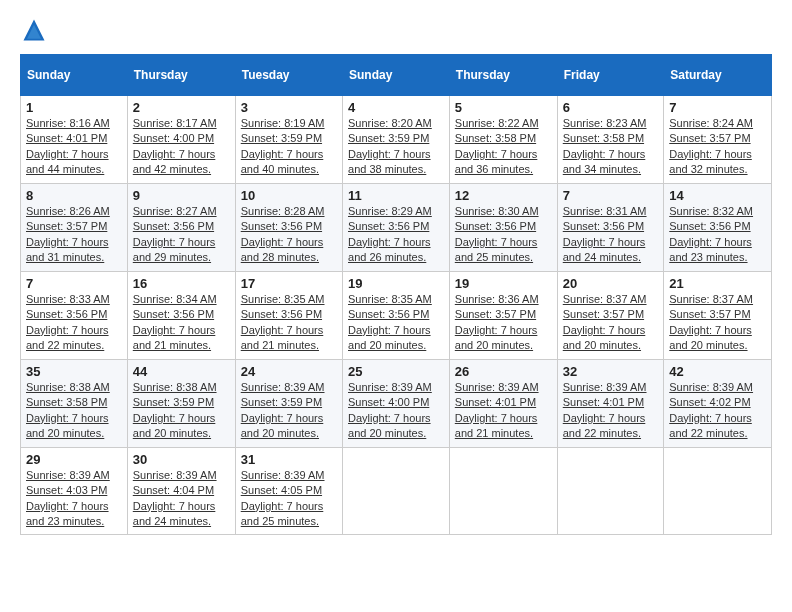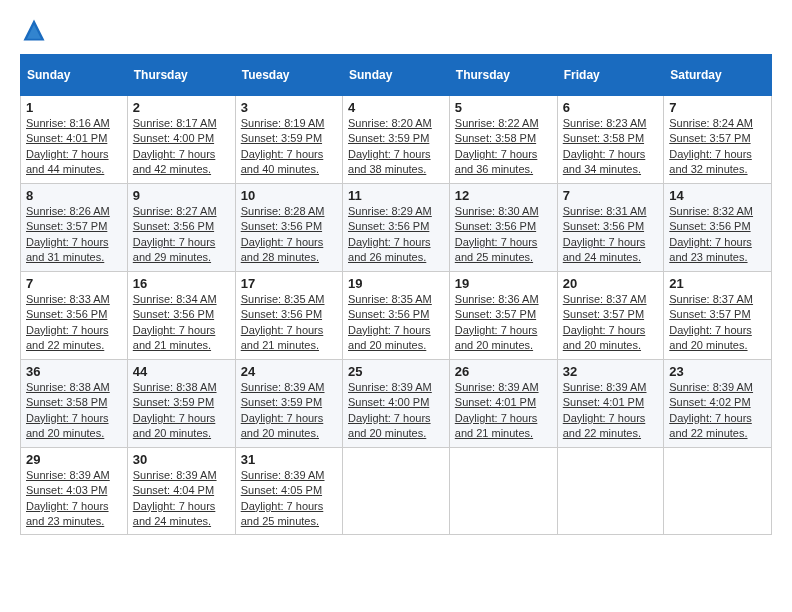--- a/index.html
+++ b/index.html
@@ -224,21 +224,21 @@
             <span class="day-num">20</span>
             <div class="day-info">Sunrise: 8:37 AM<br>Sunset: 3:57 PM<br>Daylight: 7 hours and 20 minutes.</div>
           </td>
           <td>
             <span class="day-num">21</span>
             <div class="day-info">Sunrise: 8:37 AM<br>Sunset: 3:57 PM<br>Daylight: 7 hours and 20 minutes.</div>
           </td>
         </tr>
         <tr>
           <td>
-            <span class="day-num">36</span>
+            <span class="day-num">35</span>
             <div class="day-info">Sunrise: 8:38 AM<br>Sunset: 3:58 PM<br>Daylight: 7 hours and 20 minutes.</div>
           </td>
           <td>
             <span class="day-num">44</span>
             <div class="day-info">Sunrise: 8:38 AM<br>Sunset: 3:59 PM<br>Daylight: 7 hours and 20 minutes.</div>
           </td>
           <td>
             <span class="day-num">24</span>
             <div class="day-info">Sunrise: 8:39 AM<br>Sunset: 3:59 PM<br>Daylight: 7 hours and 20 minutes.</div>
           </td>
@@ -248,21 +248,21 @@
           </td>
           <td>
             <span class="day-num">26</span>
             <div class="day-info">Sunrise: 8:39 AM<br>Sunset: 4:01 PM<br>Daylight: 7 hours and 21 minutes.</div>
           </td>
           <td>
             <span class="day-num">32</span>
             <div class="day-info">Sunrise: 8:39 AM<br>Sunset: 4:01 PM<br>Daylight: 7 hours and 22 minutes.</div>
           </td>
           <td>
-            <span class="day-num">23</span>
+            <span class="day-num">42</span>
             <div class="day-info">Sunrise: 8:39 AM<br>Sunset: 4:02 PM<br>Daylight: 7 hours and 22 minutes.</div>
           </td>
         </tr>
         <tr class="last-row">
           <td>
             <span class="day-num">29</span>
             <div class="day-info">Sunrise: 8:39 AM<br>Sunset: 4:03 PM<br>Daylight: 7 hours and 23 minutes.</div>
           </td>
           <td>
             <span class="day-num">30</span>

